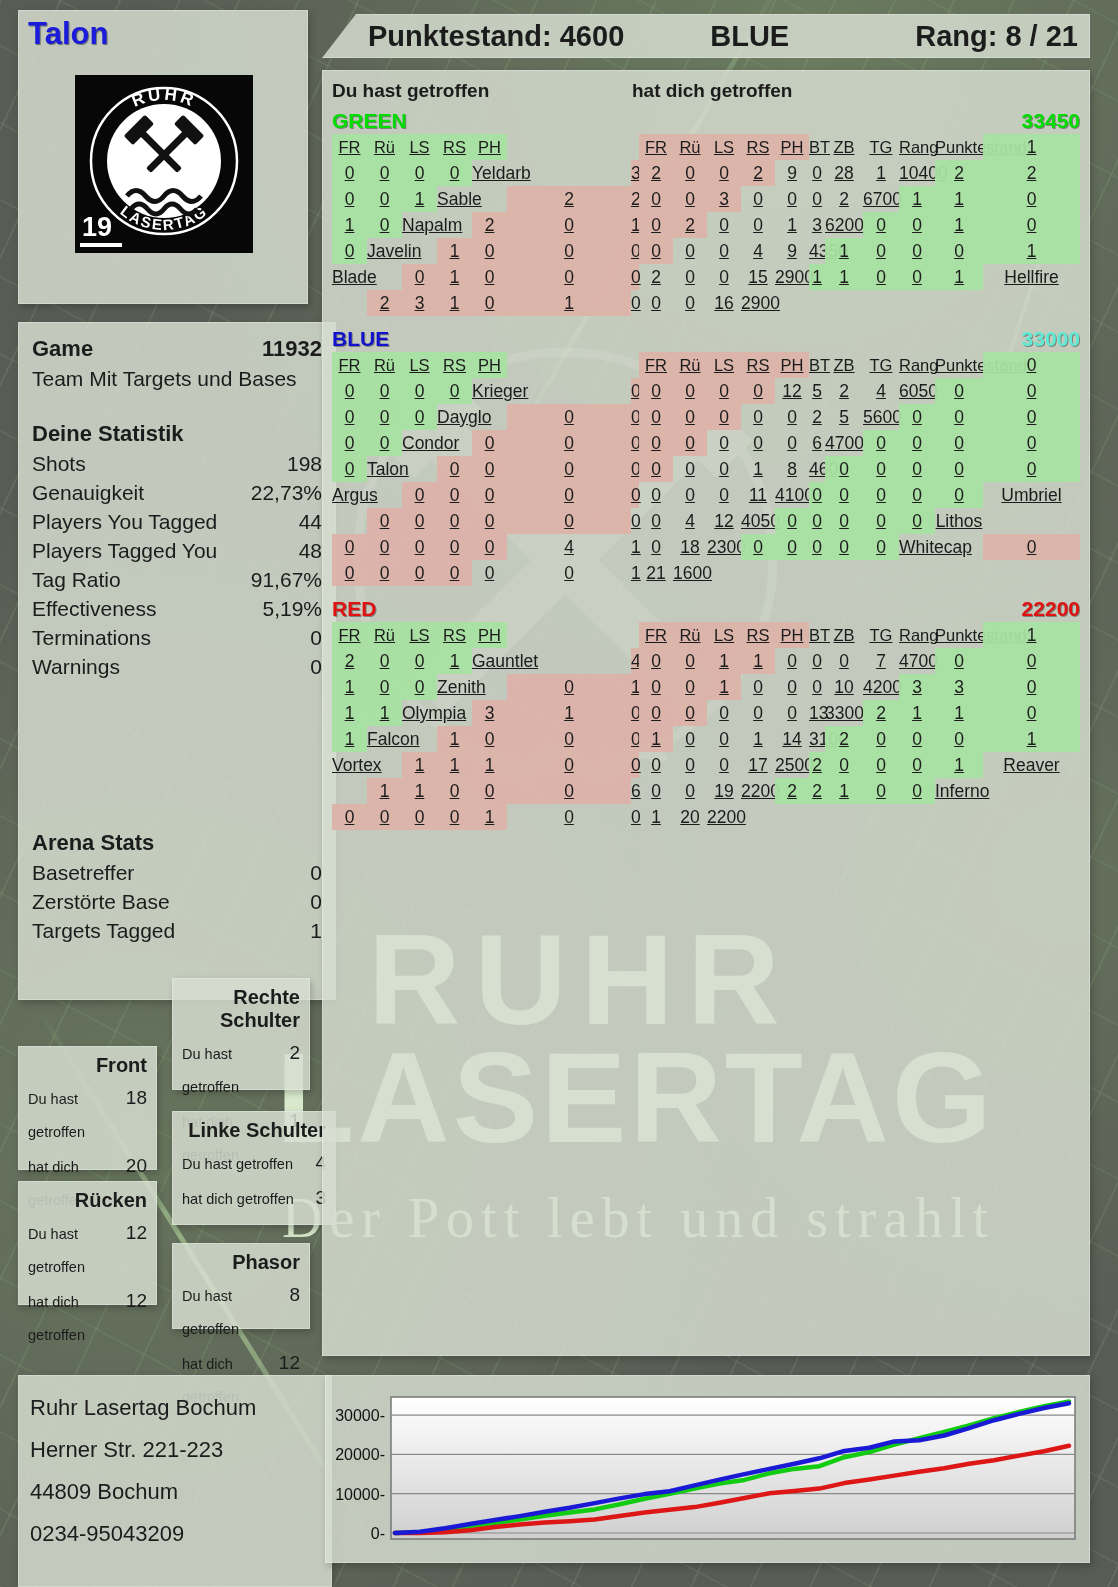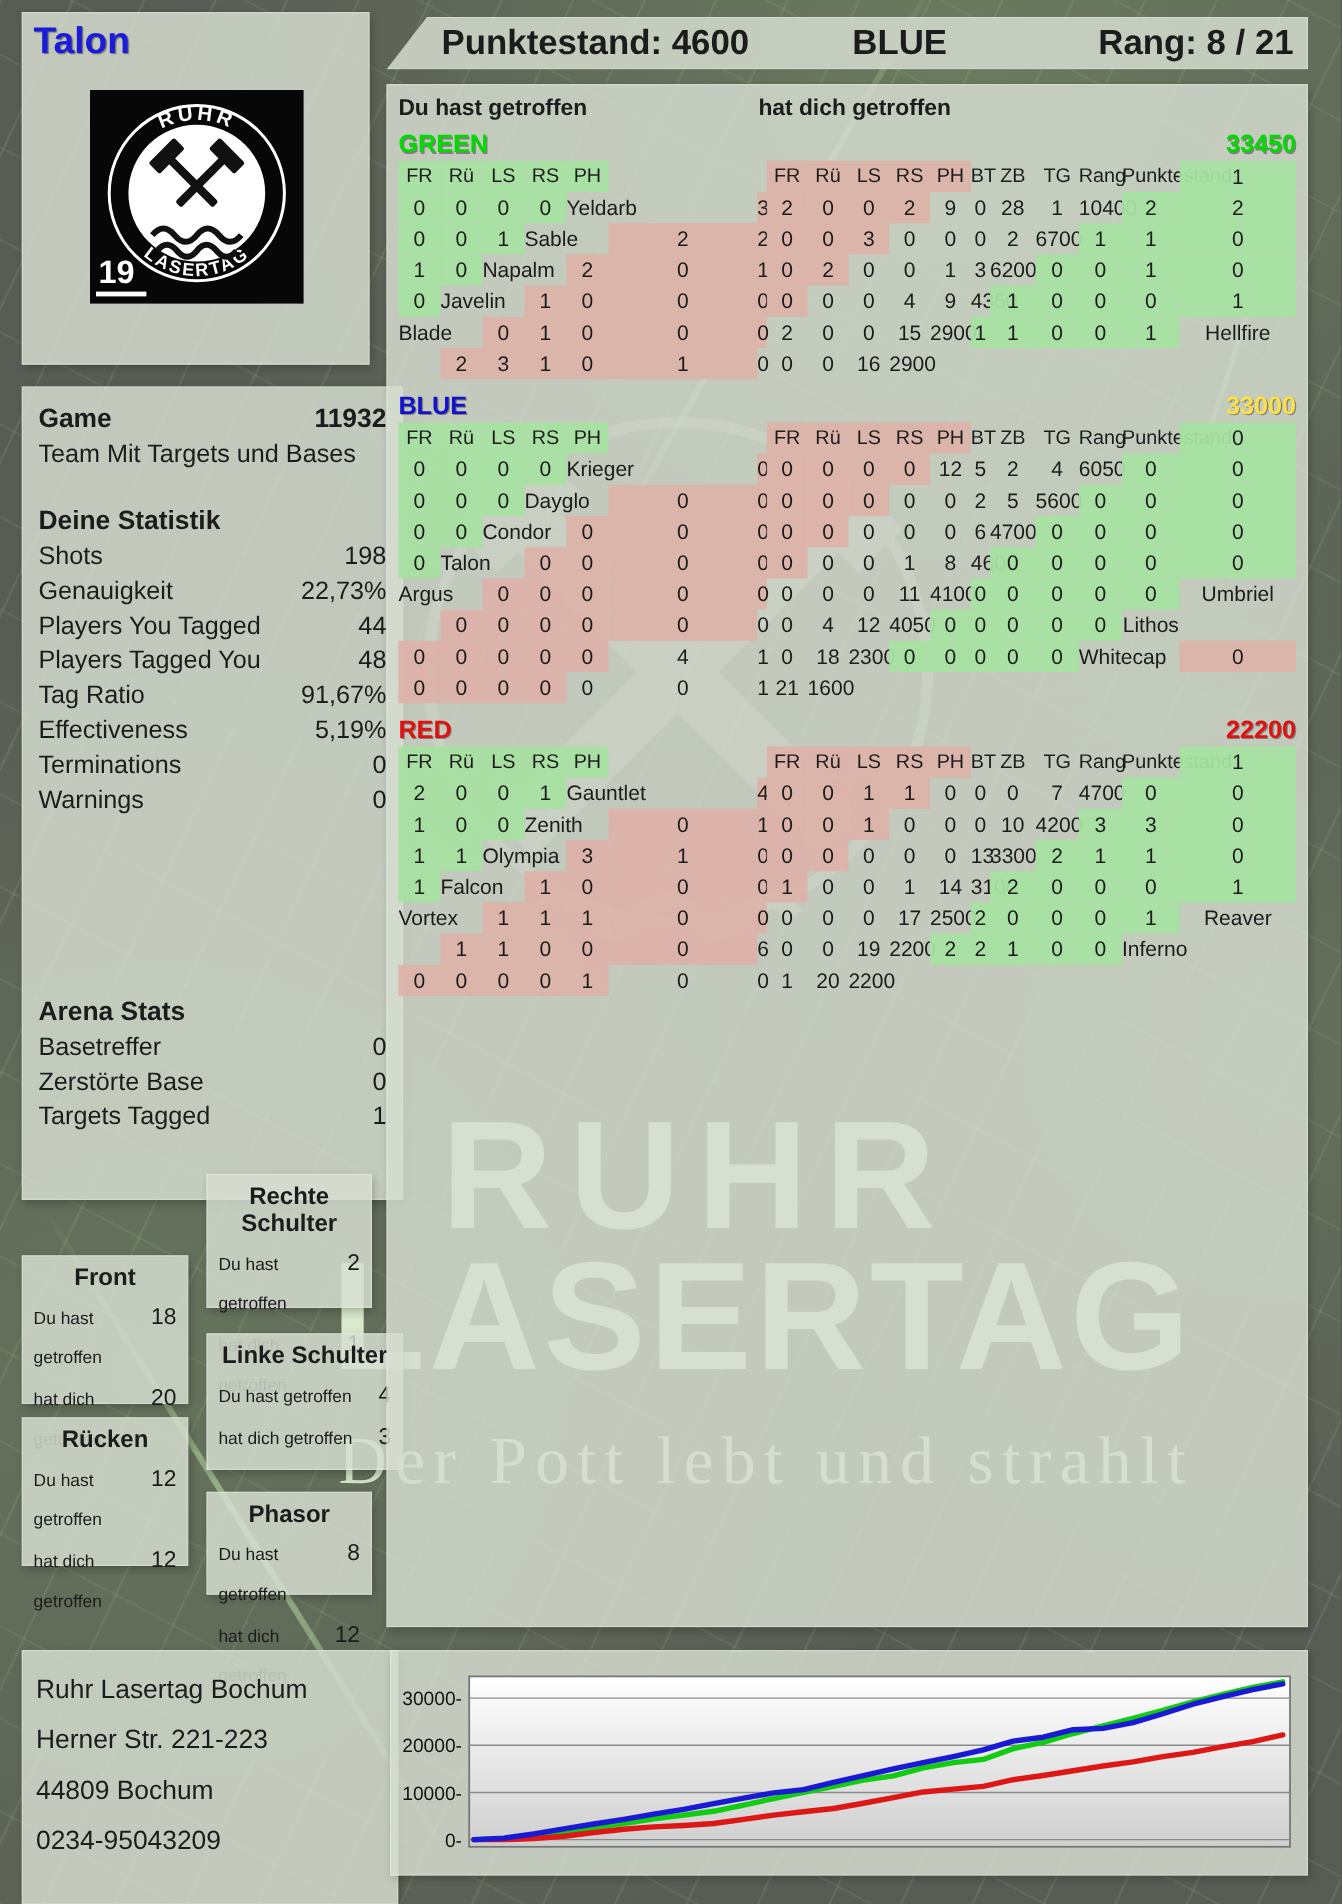--- a/index.html
+++ b/index.html
@@ -57,36 +57,36 @@
   
   .side{padding:12px 14px;font-size:21px;}
   .kv{display:flex;justify-content:space-between;line-height:29px;}
   .kv.bold, .bold{font-weight:bold;}
   .line{line-height:32px;}
   .sec-title{font-weight:bold;font-size:22px;line-height:30px;}
   .gap24{height:24px;} .gap145{height:147px;}
 
   
   .bbox{padding:8px 10px 0 10px;box-sizing:border-box;}
-  .bbox .title{text-align:center;font-weight:bold;font-size:20px;margin-bottom:4px;}
+  .bbox .title{text-align:right;font-weight:bold;font-size:20px;margin-bottom:4px;}
   .brow{display:flex;justify-content:space-between;align-items:baseline;line-height:33px;}
   .brow .lab{font-size:14.5px;} .brow .val{font-size:19px;}
 
   
   .foot{padding:12px 12px;font-size:22px;line-height:42px;}
 
   
   .col-head{position:absolute;top:10px;font-weight:bold;font-size:19px;}
   .ch-left{left:10px;} .ch-right{left:310px;}
   #teams{position:absolute;left:10px;right:10px;top:38px;}
   .team-head{display:flex;justify-content:space-between;align-items:center;height:26px;
              font-size:21px;font-weight:bold;text-shadow:1px 1px 0 rgba(40,40,40,.45);}
   .tgrid{display:grid;width:100%;
      grid-template-columns:35px 35px 35px 35px 35px 124px 8px 34px 34px 34px 34px 34px 16px 38px 36px 36px 48px 1fr;
-     grid-auto-rows:26px;align-items:center;font-size:17.5px;margin-bottom:10px;}
+     grid-auto-rows:26px;align-items:center;font-size:17.5px;margin-bottom:10px;text-decoration:underline;}
   .tc{text-align:center;line-height:26px;height:26px;}
   .gc{background:rgba(168,224,161,.95);}
   .rc{background:rgba(220,178,169,.95);}
   .hd{font-size:16.5px;}
   .pk{text-align:right;padding-right:2px;}
   .nm{text-align:center;}
 
   
   #chart-svg{position:absolute;left:2px;top:6px;}
 </style>
@@ -395,21 +395,21 @@
           <div class="tc rc">0</div>
           <div class="tc rc">1</div>
           <div class="tc">0</div>
           <div class="tc">0</div>
           <div class="tc">0</div>
           <div class="tc">16</div>
           <div class="tc pk">2900</div>
         </div>
         <div class="team-head">
           <span style="color: rgb(18, 18, 204);">BLUE</span>
-          <span style="color: #fde047;">33000</span>
+          <span style="color: #5eead4;">33000</span>
         </div>
         <div class="tgrid">
           <div class="tc gc hd">FR</div>
           <div class="tc gc hd">Rü</div>
           <div class="tc gc hd">LS</div>
           <div class="tc gc hd">RS</div>
           <div class="tc gc hd">PH</div>
           <div class="tc nm hd"></div>
           <div class="tc"></div>
           <div class="tc rc hd">FR</div>

